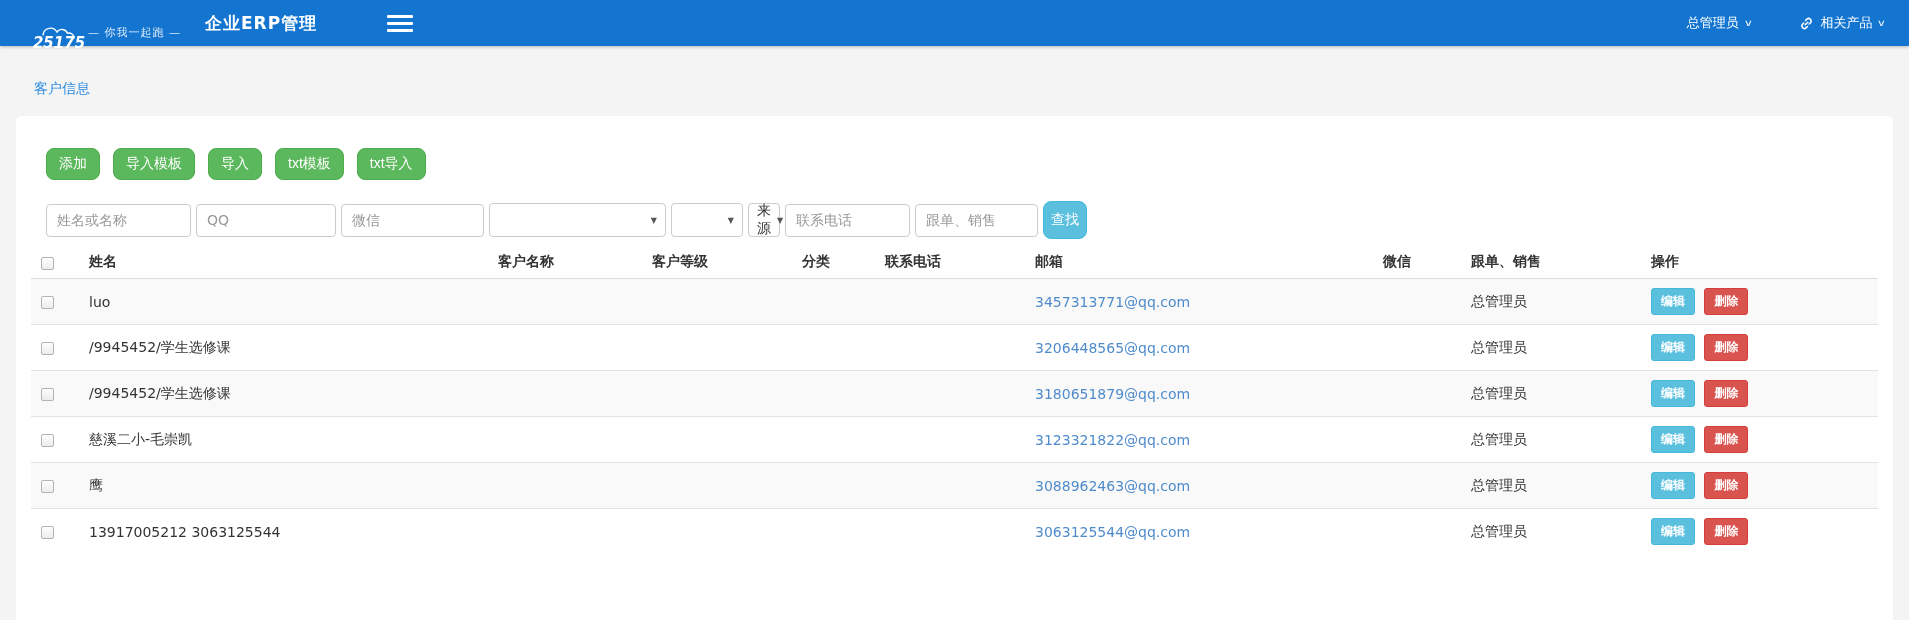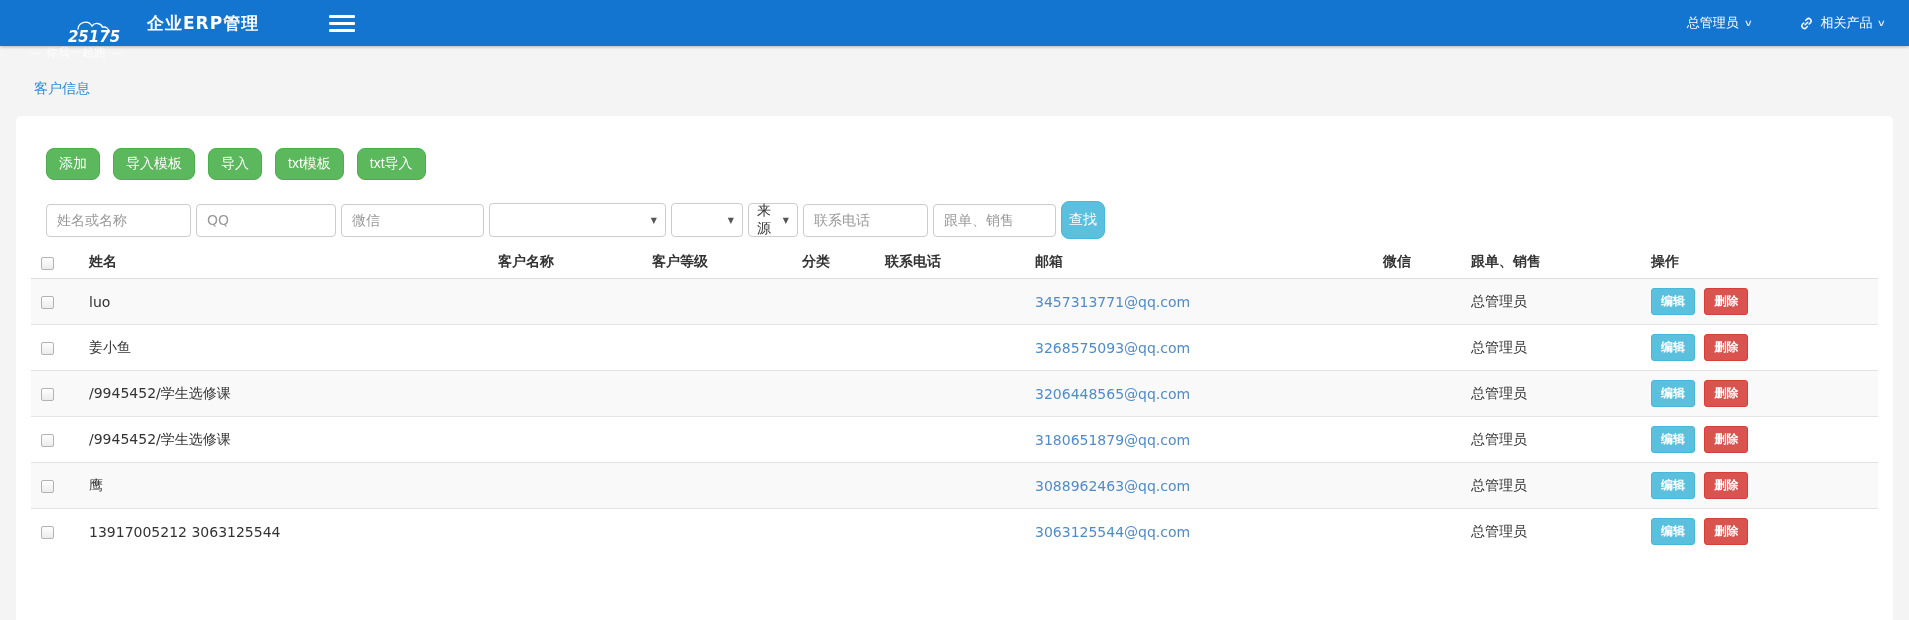--- a/index.html
+++ b/index.html
@@ -8,21 +8,21 @@
     font-family:"DejaVu Sans","Liberation Sans",sans-serif;
     background:var(--page-bg,#f4f4f4);
     font-size:14px; color:#333;
   }
   
   .navbar {
     height:46px; background:var(--navbar-bg,#1375d0);
     display:flex; align-items:center; padding:0 24px 0 30px;
     box-shadow:0 1px 3px rgba(0,0,0,.25); position:relative; z-index:5;
   }
-  .logo { display:flex; flex-direction:column; align-items:flex-end; color:#fff; margin-right:24px; line-height:1;margin-top:32px; }
+  .logo { display:flex; flex-direction:row; align-items:flex-start; color:#fff; margin-right:24px; line-height:1;margin-top:32px; }
   .logo-tagline { font-size:11px; color:rgba(255,255,255,.85); letter-spacing:1px; margin-top:1px; white-space:nowrap; }
   .app-title { color:#fff; font-size:17px; font-weight:bold; letter-spacing:1px; margin-right:70px; }
   .hamburger { width:26px; display:flex; flex-direction:column; gap:4px; cursor:pointer; }
   .hamburger span { display:block; height:3px; background:#fff; border-radius:1px; }
   .nav-right { margin-left:auto; display:flex; align-items:center; gap:48px; color:#fff; font-size:13px; }
   .nav-item { display:flex; align-items:center; gap:6px; cursor:pointer; white-space:nowrap; }
   .nav-caret { font-size:9px; transform:scaleX(1.4); opacity:.9; }
   
   .content { padding:14px 16px 0; }
   .breadcrumb { margin:20px 0 18px 18px; }
@@ -49,21 +49,21 @@
     font-family:"DejaVu Sans","Liberation Sans",sans-serif;
   }
   .f-input::placeholder { color:#999; opacity:1; }
   .f-select {
     height:34px; border:1px solid #ccc; border-radius:4px; background:#fff;
     display:flex; align-items:center; justify-content:space-between;
     padding:6px 8px; color:#333; cursor:pointer;
   }
   .sel-caret { font-size:8px; color:#555; margin-left:6px; }
   .w145{width:145px}.w140{width:140px}.w143{width:143px}.w177{width:177px}
-  .w72{width:72px}.w50{width:50px}.w125{width:125px}.w123{width:123px}
+  .w72{width:72px}.w50{width:32px}.w125{width:125px}.w123{width:123px}
   .btn-search {
     width:44px; height:38px; background:var(--btn-cyan,#5bc0de);
     border:1px solid var(--btn-cyan-border,#46b8da); color:#fff; font-size:14px;
   }
   
   table { width:100%; border-collapse:collapse; margin-top:7px; table-layout:fixed; }
   th {
     text-align:left; font-weight:bold; font-size:14px; color:#333;
     padding:7px 10px; border-bottom:1px solid #ddd; white-space:nowrap;
   }
@@ -193,35 +193,20 @@
     <td></td>
     <td><a href="#">3457313771@qq.com</a></td>
     <td></td>
     <td>总管理员</td>
     <td>
       <button class="btn-xs btn-edit">编辑</button>
       <button class="btn-xs btn-del">删除</button>
     </td>
   </tr>
 
-  <tr>
-    <td><span class="cb"></span></td>
-    <td>姜小鱼</td>
-    <td></td>
-    <td></td>
-    <td></td>
-    <td></td>
-    <td><a href="#">3268575093@qq.com</a></td>
-    <td></td>
-    <td>总管理员</td>
-    <td>
-      <button class="btn-xs btn-edit">编辑</button>
-      <button class="btn-xs btn-del">删除</button>
-    </td>
-  </tr>
 
   <tr>
     <td><span class="cb"></span></td>
     <td>/9945452/学生选修课</td>
     <td></td>
     <td></td>
     <td></td>
     <td></td>
     <td><a href="#">3206448565@qq.com</a></td>
     <td></td>
@@ -242,20 +227,35 @@
     <td><a href="#">3180651879@qq.com</a></td>
     <td></td>
     <td>总管理员</td>
     <td>
       <button class="btn-xs btn-edit">编辑</button>
       <button class="btn-xs btn-del">删除</button>
     </td>
   </tr>
 
 
+  <tr>
+    <td><span class="cb"></span></td>
+    <td>慈溪二小-毛崇凯</td>
+    <td></td>
+    <td></td>
+    <td></td>
+    <td></td>
+    <td><a href="#">3123321822@qq.com</a></td>
+    <td></td>
+    <td>总管理员</td>
+    <td>
+      <button class="btn-xs btn-edit">编辑</button>
+      <button class="btn-xs btn-del">删除</button>
+    </td>
+  </tr>
 
   <tr>
     <td><span class="cb"></span></td>
     <td>鹰</td>
     <td></td>
     <td></td>
     <td></td>
     <td></td>
     <td><a href="#">3088962463@qq.com</a></td>
     <td></td>

